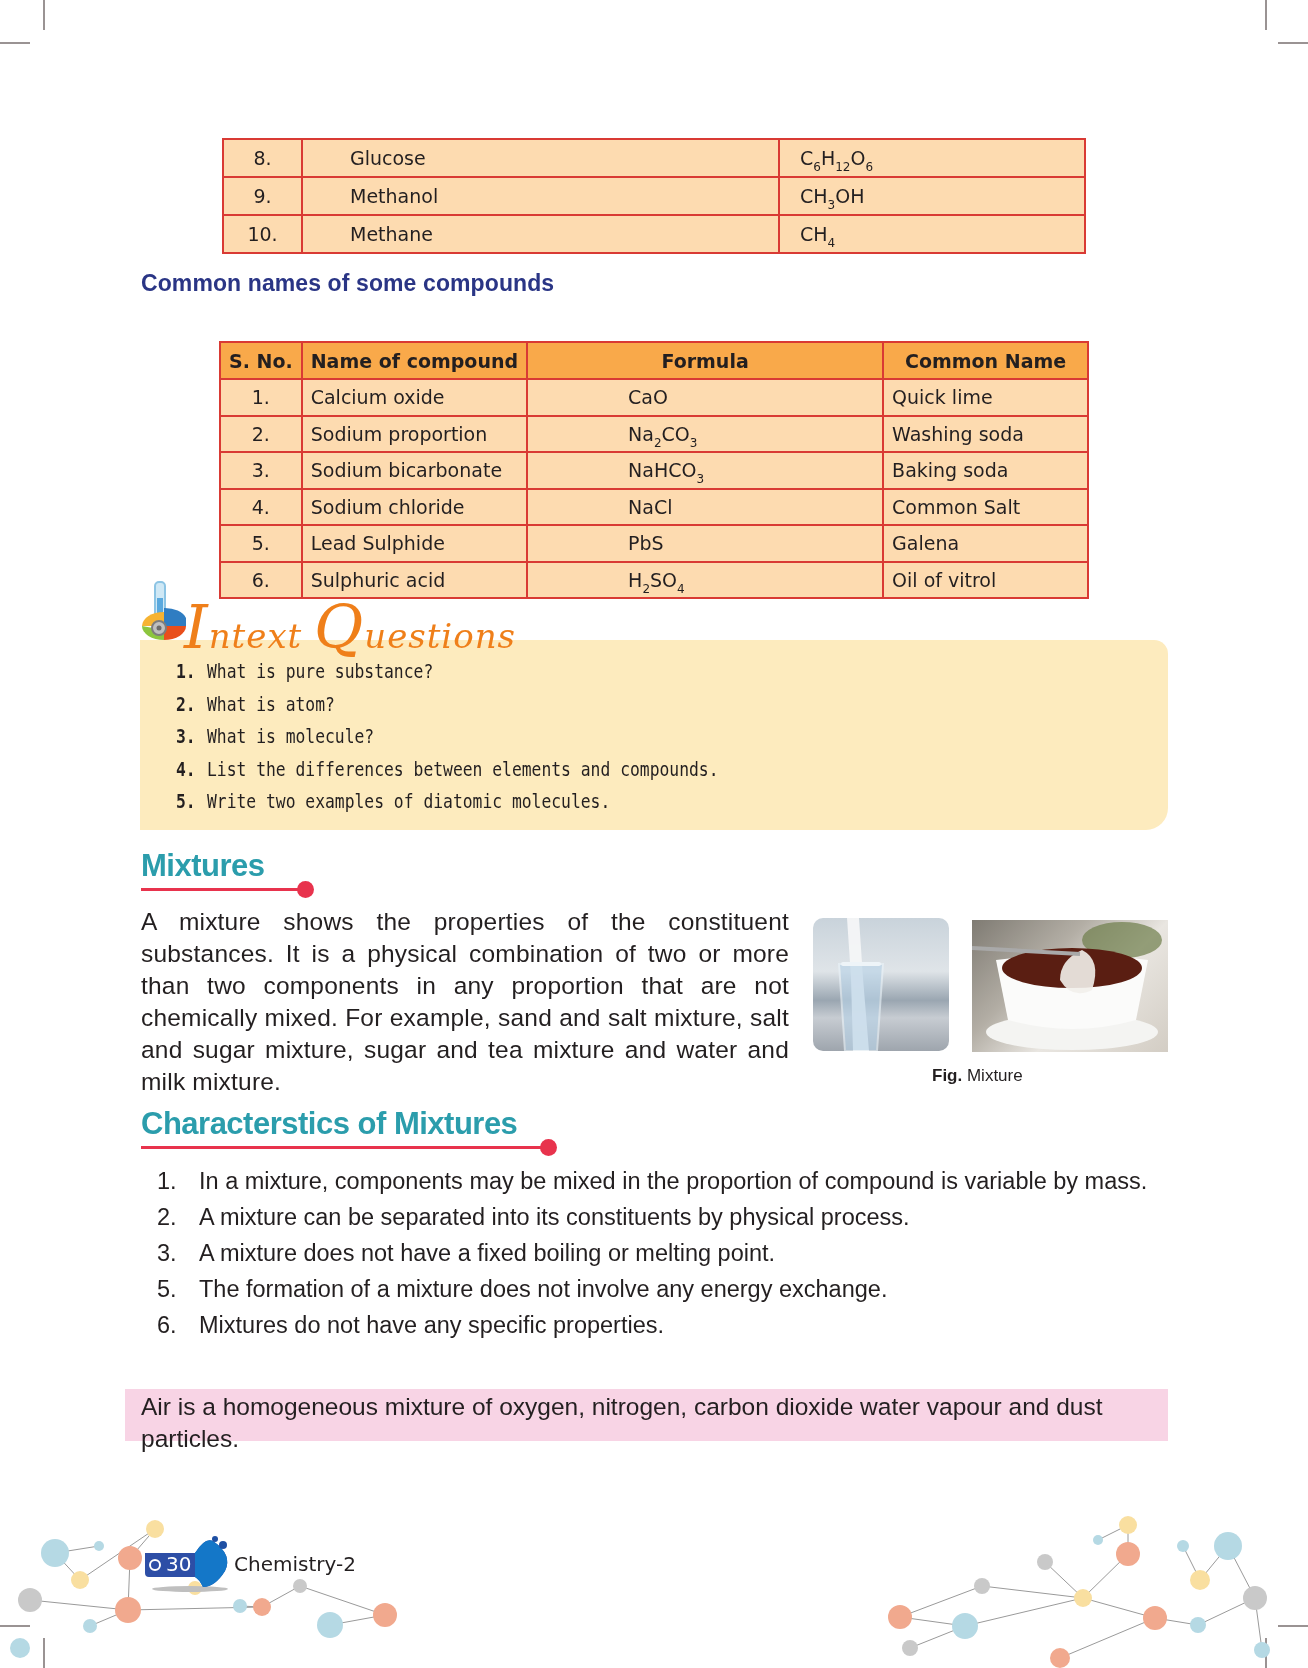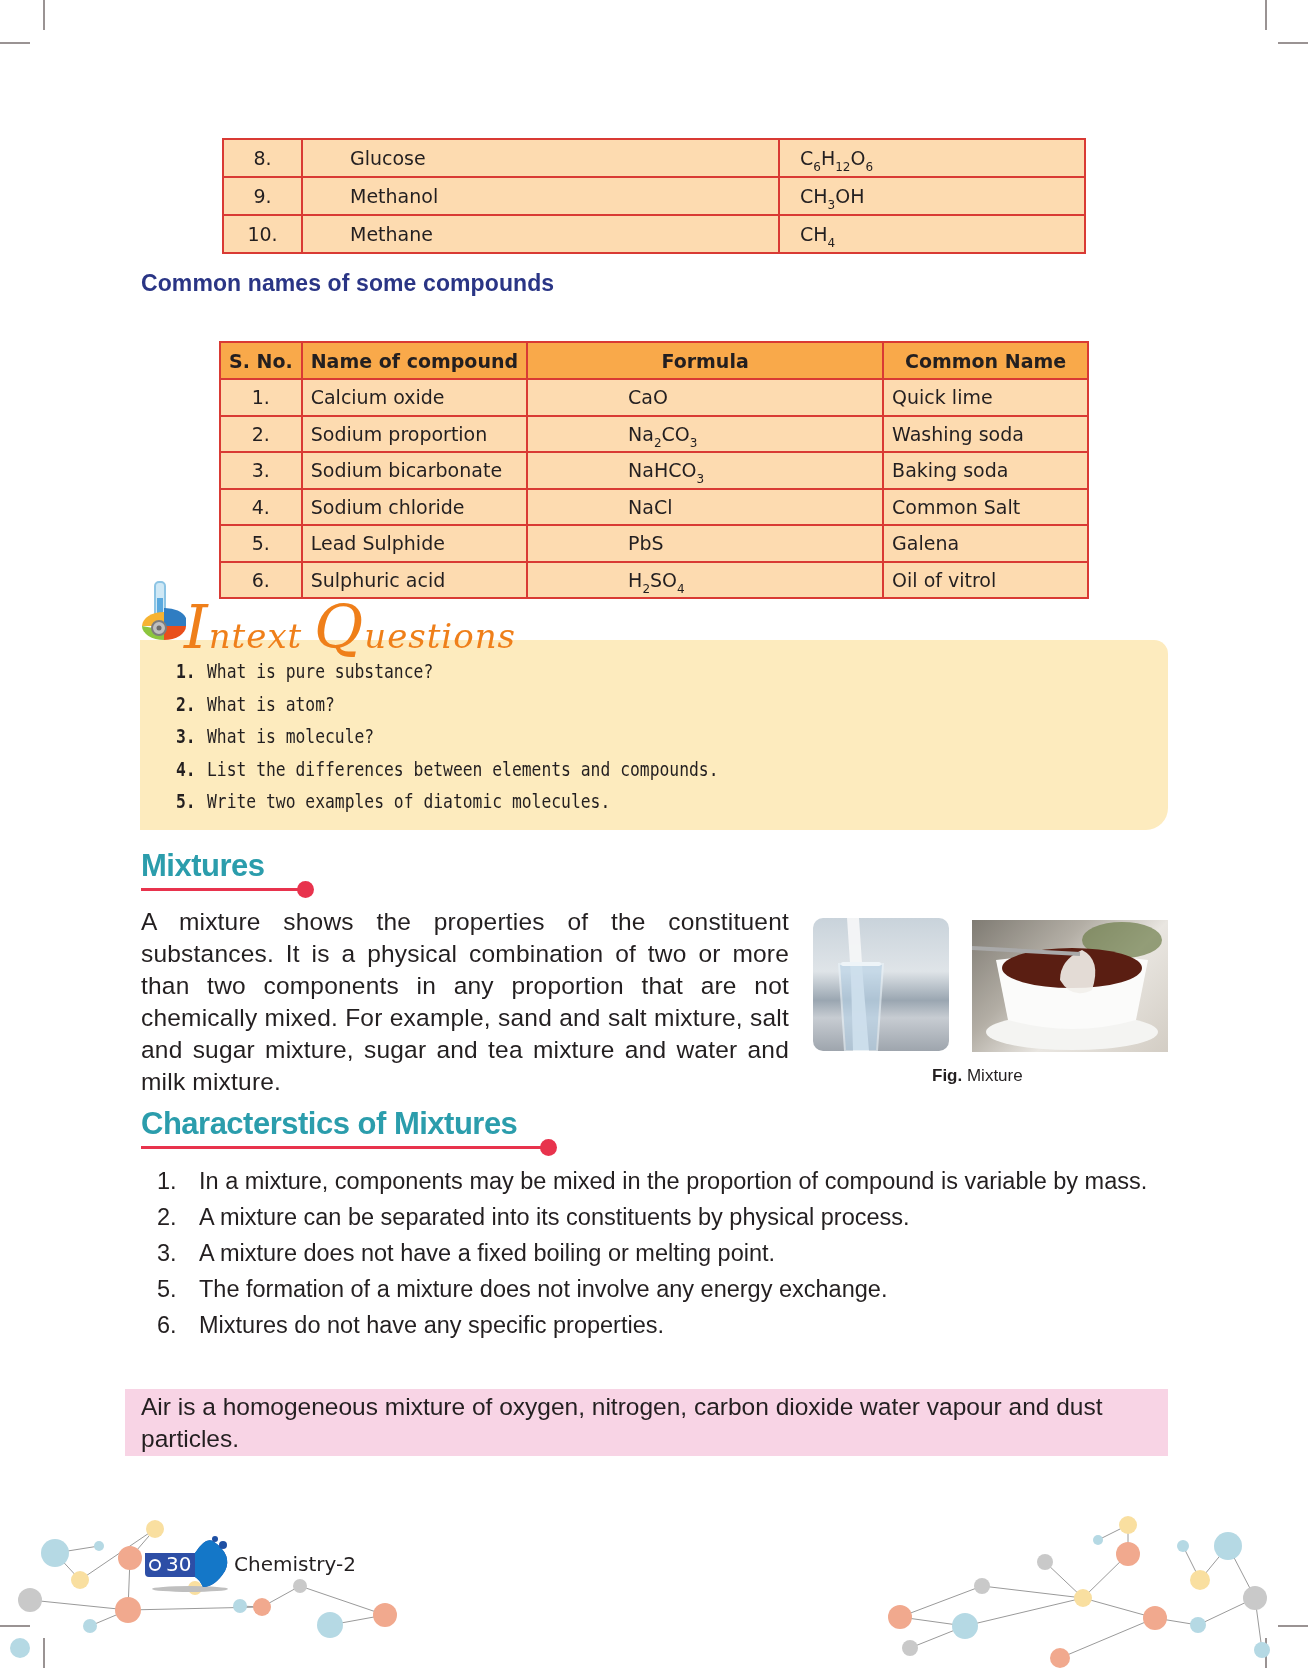--- a/index.html
+++ b/index.html
@@ -44,21 +44,21 @@
   .para { left:141px; top:906px; width:648px; font-size:24.5px; line-height:32px; text-align:justify; text-align-last:left;
           font-family:"Liberation Sans", sans-serif; letter-spacing:0.2px; }
   .img1 { left:813px; top:918px; width:136px; height:133px; border-radius:10px; overflow:hidden;
           background:linear-gradient(180deg,#c9d3db 0%,#dfe4e8 40%,#9aa6b1 62%,#c7ccd2 75%,#9ea5ad 100%); }
   .img2 { left:972px; top:920px; width:196px; height:132px; overflow:hidden;
           background:linear-gradient(135deg,#7f7b73 0%,#b3aea5 35%,#e9e6e1 60%,#d3cdc4 100%); }
   .fig-cap { left:932px; top:1066px; font-size:17px; }
   .char-list { left:157px; top:1163px; font-size:23.5px; }
   .c-item { height:36px; line-height:36px; white-space:nowrap; }
   .c-num { display:inline-block; width:42px; }
-  .note { left:125px; top:1389px; width:1043px; height:67px; background:#f8d4e5; font-size:24.5px; line-height:32px; }
+  .note { left:125px; top:1389px; width:1043px; height:52px; background:#f8d4e5; font-size:24.5px; line-height:32px; }
   .note span { display:block; padding:2px 16px; }
   .footer-badge { left:145px; top:1535px; width:88px; height:60px; }
   .footer-title { left:234px; top:1552px; font-family:"DejaVu Sans", sans-serif; font-size:20px; color:#231f20; }
 </style>
 </head>
 <body>
 
 <div class="crop" style="left:43px;top:0;width:2px;height:30px;"></div>
 <div class="crop" style="left:0;top:42px;width:30px;height:2px;"></div>
 <div class="crop" style="left:1265px;top:0;width:2px;height:30px;"></div>

